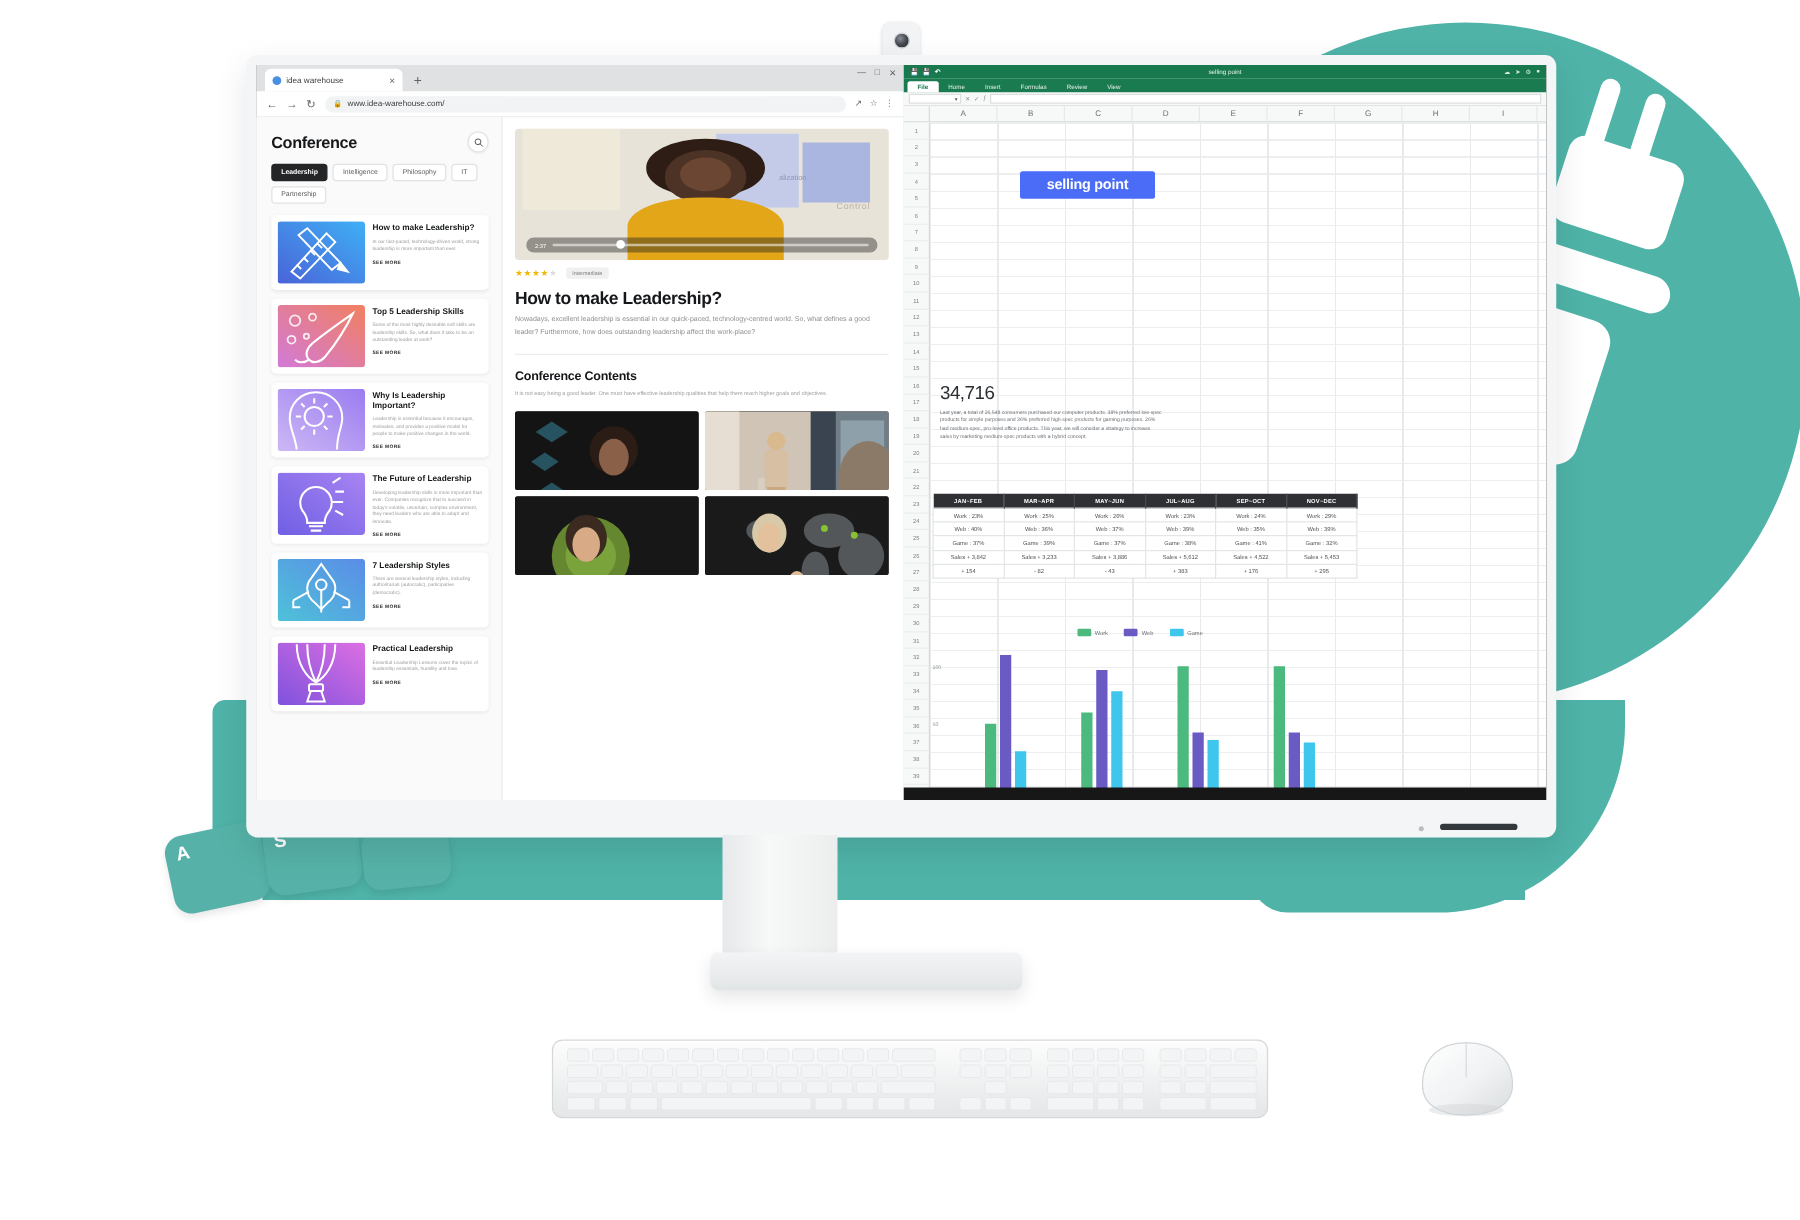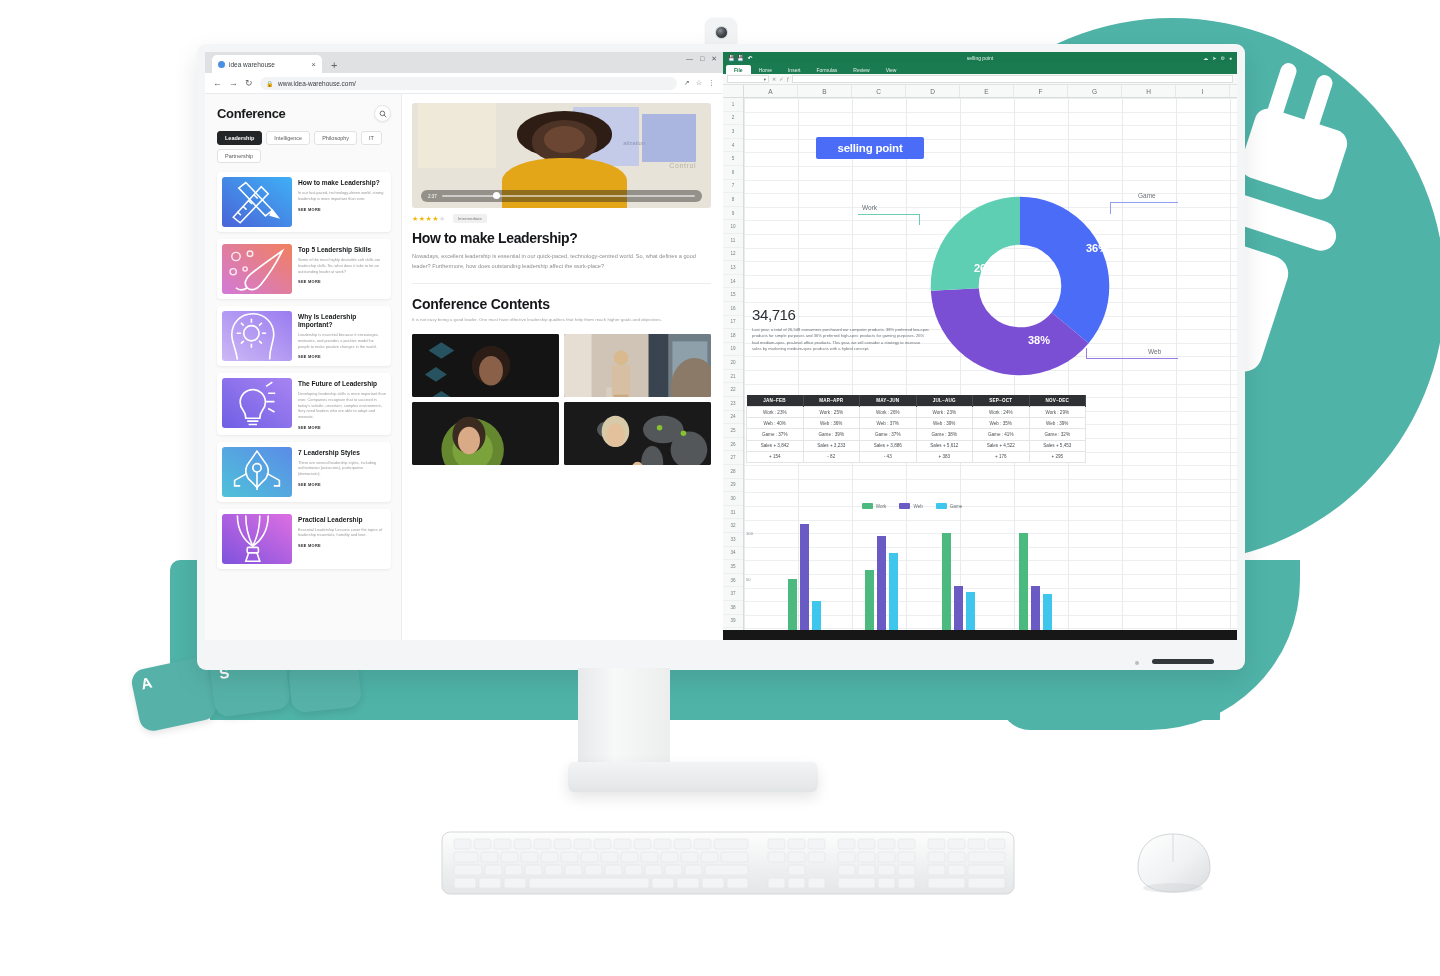--- a/index.html
+++ b/index.html
@@ -197,21 +197,21 @@
   #meta-row { display:flex; align-items:center; gap:7px; margin-top:6px; }
   #stars { font-size:7px; color:#f2b705; letter-spacing:.5px; }
   #stars .off { color:#dcdcdc; }
   #level-badge {
     font-size:4.3px; color:#7d7d7d; background:#f0f0f0;
     border-radius:2px; padding:2px 5px;
   }
   #article-title { font-size:14px; font-weight:700; color:#15171a; margin-top:7px; letter-spacing:-.35px; }
   #article-body { font-size:5.6px; color:#8e8e8e; line-height:1.75; margin-top:6px; }
   #divider { height:1px; background:#ededed; margin-top:11px; }
-  #contents-title { font-size:14px; font-weight:700; color:#15171a; margin-top:12px; letter-spacing:-.2px; }
+  #contents-title { font-size:10px; font-weight:700; color:#15171a; margin-top:12px; letter-spacing:-.2px; }
   #contents-sub { font-size:4.4px; color:#a0a0a0; line-height:1.6; margin-top:4px; }
   #thumb-grid { display:grid; grid-template-columns:1fr 1fr; gap:5px; margin-top:11px; }
   .thumb { height:63px; border-radius:2px; position:relative; overflow:hidden; background:#1d1d1d; }
   .thumb .t-sub { position:absolute; inset:0; }
 
   
   #sheet { position:absolute; left:518px; top:0; width:514px; height:588px; background:#fff; }
   #sheet-titlebar {
     height:11px; background:#18794e; display:flex; align-items:center;
     padding:0 5px; position:relative;
@@ -760,40 +760,20 @@
             <div class="rh">35</div>
             <div class="rh">36</div>
             <div class="rh">37</div>
             <div class="rh">38</div>
             <div class="rh">39</div>
           </div>
         <div id="cells">
 
           <div id="selling-point">selling point</div>
 
-          <div id="donut-box">
-            <svg id="donut-svg" viewBox="0 0 100 100">
-
-              <circle cx="50" cy="50" r="34" fill="none" stroke="#4a6cf7" stroke-width="25" stroke-dasharray="76.9 136.7" transform="rotate(-90 50 50)"></circle>
-              <circle cx="50" cy="50" r="34" fill="none" stroke="#7b4fd4" stroke-width="25" stroke-dasharray="81.2 132.4" stroke-dashoffset="-76.9" transform="rotate(-90 50 50)"></circle>
-              <circle cx="50" cy="50" r="34" fill="none" stroke="#5fcfb4" stroke-width="25" stroke-dasharray="55.5 158.1" stroke-dashoffset="-158.1" transform="rotate(-90 50 50)"></circle>
-            </svg>
-            <div class="lead-line" id="lead-work-h"></div>
-            <div class="lead-line" id="lead-work-v"></div>
-            <div id="lbl-work">Work</div>
-            <div class="lead-line" id="lead-game-h"></div>
-            <div class="lead-line" id="lead-game-v"></div>
-            <div id="lbl-game">Game</div>
-            <div class="lead-line" id="lead-web-h"></div>
-            <div class="lead-line" id="lead-web-v"></div>
-            <div id="lbl-web">Web</div>
-            <div class="donut-pct" id="pct-game">36%</div>
-            <div class="donut-pct" id="pct-web">38%</div>
-            <div class="donut-pct" id="pct-work">26%</div>
-          </div>
 
           <div id="summary">
             <div id="big-number">34,716</div>
             <div id="summary-text">Last year, a total of 26,548 consumers purchased our computer products. 38% preferred low-spec products for simple purposes and 36% preferred high-spec products for gaming purposes. 26% had medium-spec, pro-level office products. This year, we will consider a strategy to increase sales by marketing medium-spec products with a hybrid concept.</div>
           </div>
 
           <table id="data-table">
             <thead>
               <tr>
                 <th>JAN~FEB</th>

